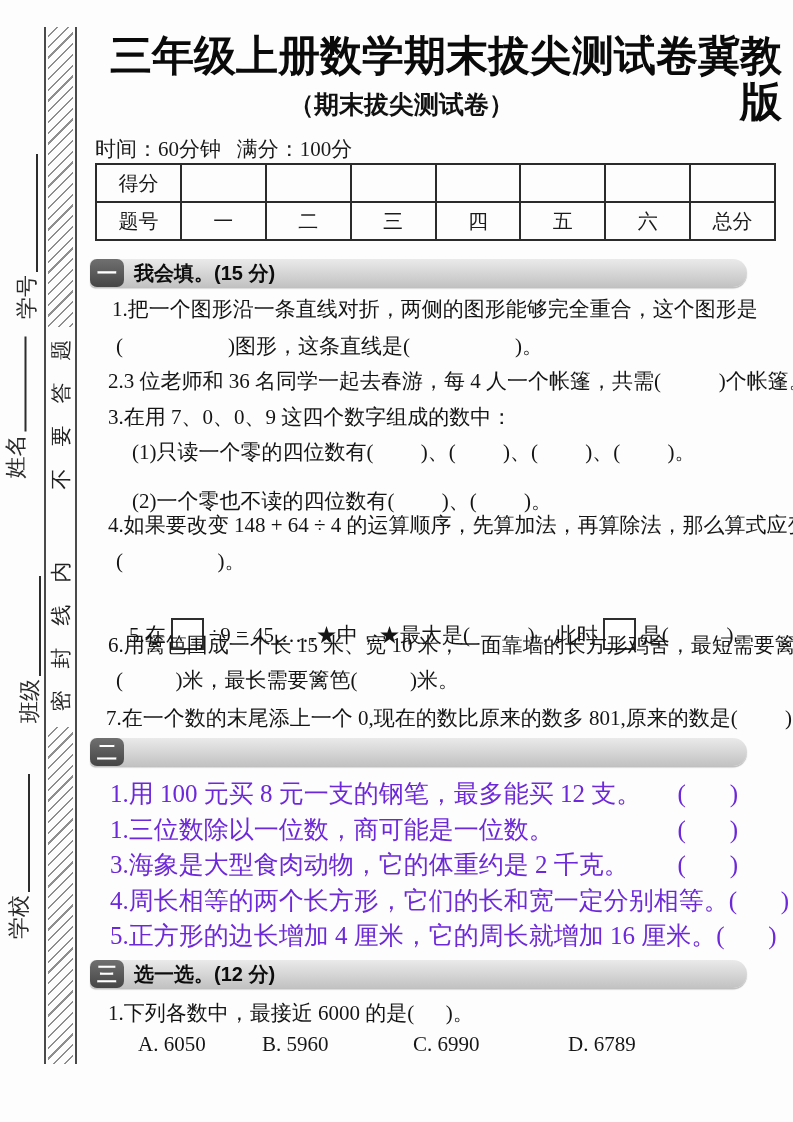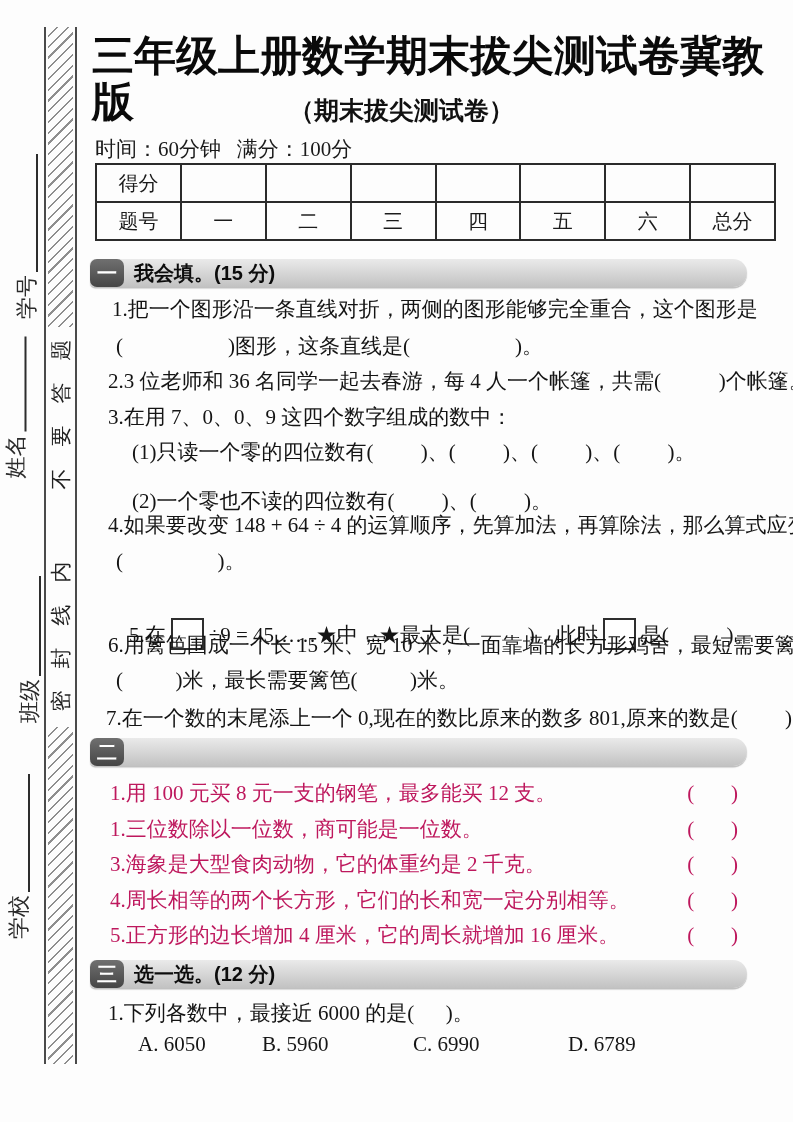--- a/index.html
+++ b/index.html
@@ -11,23 +11,23 @@
               border-left:2px solid #4a4a4a;border-right:2px solid #4a4a4a;}
   .hatch{position:absolute;left:2px;right:2px;
          background:repeating-linear-gradient(135deg,transparent 0px,transparent 6px,#8e8e8e 6px,#8e8e8e 7.6px);}
   .seal-char{position:absolute;left:0;width:100%;height:26px;line-height:26px;text-align:center;
              font-size:21px;color:#222;transform:rotate(-90deg);}
   .side-label{position:absolute;display:flex;align-items:flex-end;transform:rotate(-90deg);
               transform-origin:center;font-size:22px;color:#2a2a2a;white-space:nowrap;}
   .side-label .uline{display:inline-block;border-bottom:2px solid #2d2d2d;margin:0 0 4px 3px;}
 
   
-  .title{position:absolute;left:92px;top:33px;width:690px;text-align:left;
+  .title{position:absolute;left:92px;top:33px;width:690px;text-align:right;
          font-family:"Liberation Sans",sans-serif;font-weight:bold;font-size:42px;line-height:46px;color:#0a0a0a;}
-  .subtitle{position:absolute;left:95px;top:94px;width:685px;text-align:center;transform:translateX(-36px);
+  .subtitle{position:absolute;left:95px;top:88px;width:685px;text-align:center;transform:translateX(-36px);
             font-family:"Liberation Sans",sans-serif;font-weight:bold;font-size:25px;color:#111;}
   .meta{position:absolute;left:95px;top:135px;width:681px;text-align:left;font-size:21px;white-space:pre;color:#1b1b1b;}
 
   
   .score-table{position:absolute;left:95px;top:163px;width:681px;border-collapse:collapse;
                font-size:20px;color:#1b1b1b;table-layout:fixed;}
   .score-table td{border:2px solid #2b2b2b;height:36px;text-align:center;padding:0;}
 
   
   .sec-bar{position:absolute;left:90px;width:657px;height:28px;
@@ -38,21 +38,21 @@
              color:#fff;font-family:"Liberation Sans",sans-serif;font-weight:bold;
              font-size:20px;line-height:28px;text-align:center;}
   .sec-title{position:absolute;left:44px;top:0;height:40px;line-height:29px;white-space:pre;
              font-family:"Liberation Sans",sans-serif;font-weight:bold;font-size:20px;color:#0c0c0c;}
 
   
   .line{position:absolute;font-size:21px;line-height:27px;white-space:pre;color:#141414;}
   .box{display:inline-block;width:29px;height:28px;border:2px solid #2e2e2e;background:#fff;
        vertical-align:-8px;margin:0 5px;}
   .judge-row{position:absolute;left:110px;width:628px;display:flex;justify-content:space-between;
-             font-size:21px;line-height:27px;white-space:pre;color:#be185d;}
+             font-size:25px;line-height:27px;white-space:pre;color:#6d28d9;}
   .options{position:absolute;left:95px;top:1032px;width:690px;height:28px;font-size:21px;}
   .options span{position:absolute;white-space:pre;}
 </style>
 </head>
 <body>
 
 <div class="page">
 
   <div class="seal-strip">
     <div class="hatch" style="top:0;height:300px;"></div>

